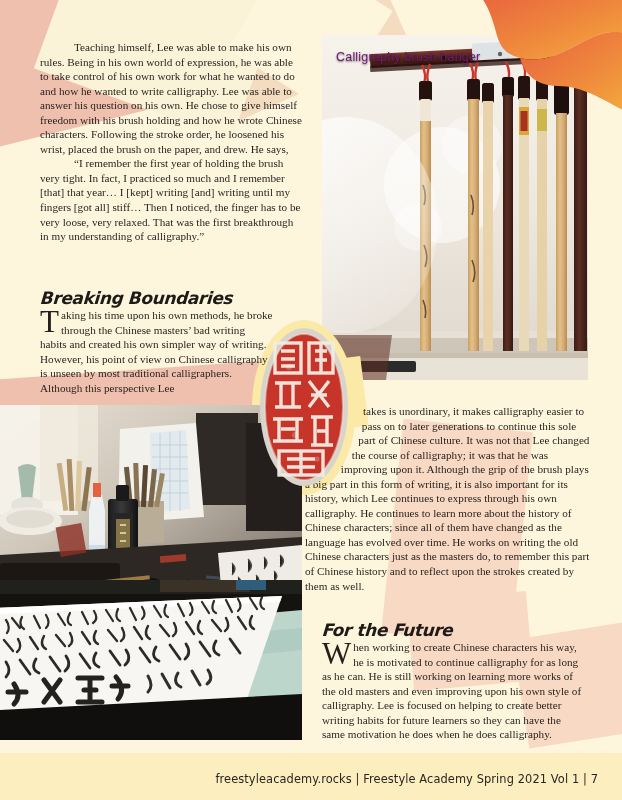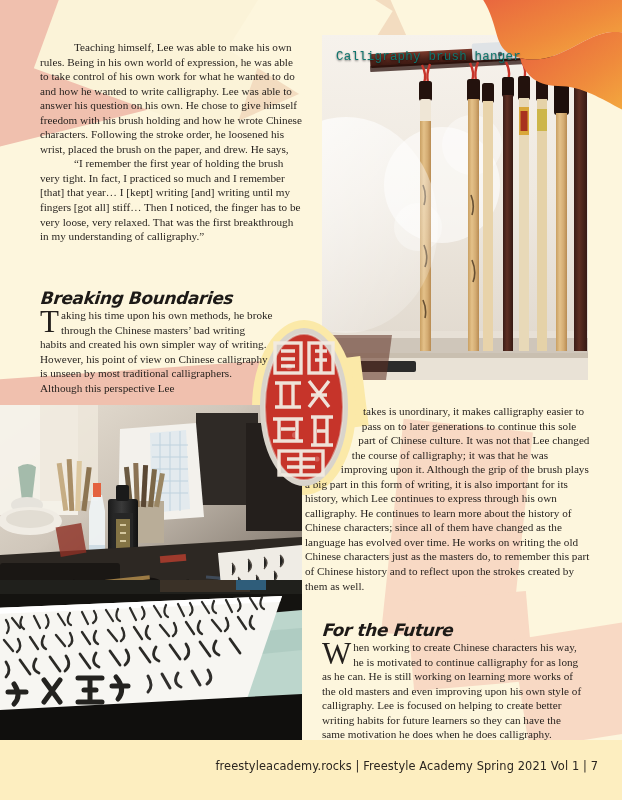--- a/index.html
+++ b/index.html
@@ -106,23 +106,23 @@
   }
   .photo-paper {
     left: 0px; top: 580px;
     width: 302px; height: 160px;
   }
 
   
   .caption {
     position: absolute;
     left: 336px; top: 50px;
-    color: #0f766e;
+    color: #701a75;
     font-size: 12.5px;
-    font-family: Liberation Mono, monospace;
+    font-family: Liberation Sans, sans-serif;
     letter-spacing: .2px;
     text-shadow: 0 1px 2px rgba(0,0,0,.55);
     z-index: 12;
   }
 
   
   .col {
     position: absolute;
     color: #231f1c;
     font-family: "Liberation Serif", serif;
@@ -175,21 +175,21 @@
     float: left;
     width: 58px;
     height: 72px;
     shape-outside: ellipse(58px 74px at 0 0);
   }
 
   
   .footer {
     position: absolute;
     left: 0; bottom: 0;
-    width: 622px; height: 60px;
+    width: 622px; height: 47px;
     background: #fdeec0;
     z-index: 20;
   }
   .footer-text {
     position: absolute;
     right: 24px; top: 19px;
     font-family: "DejaVu Sans", sans-serif;
     font-size: 11.4px;
     color: #2a2520;
     letter-spacing: .1px;

